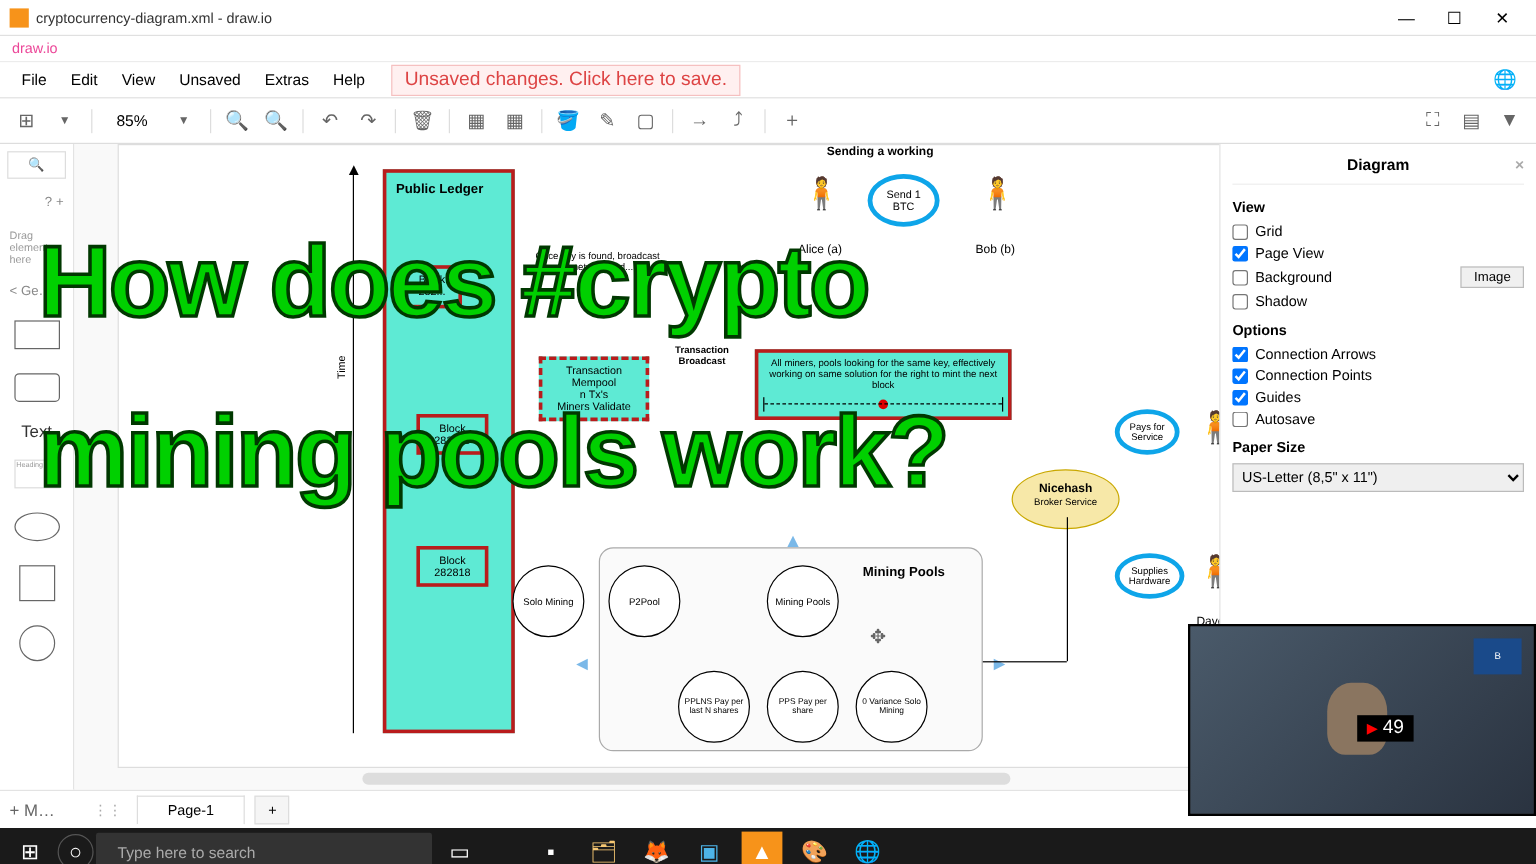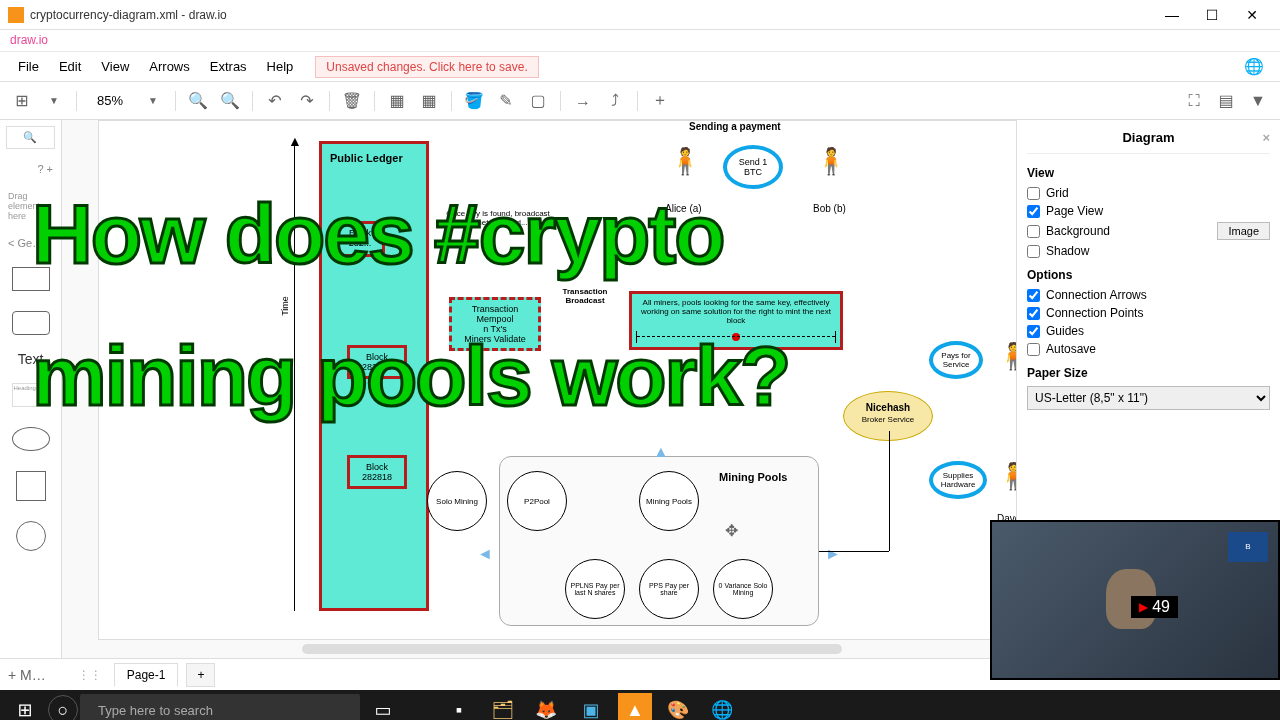--- a/index.html
+++ b/index.html
@@ -5,21 +5,21 @@
 *{margin:0;padding:0;box-sizing:border-box;font-family:Arial,Helvetica,sans-serif}
 body{width:1280px;height:720px;overflow:hidden;background:#fff;position:relative}
 .titlebar{height:30px;background:#fff;border-bottom:1px solid #e0e0e0;display:flex;align-items:center;padding:0 8px;font-size:12px}
 .titlebar-icon{width:16px;height:16px;background:#f7931a;margin-right:6px}
 .titlebar-title{flex:1;color:#333}
 .titlebar-ctrls{display:flex;gap:0}
 .titlebar-ctrl{width:40px;height:28px;display:flex;align-items:center;justify-content:center;font-size:14px;cursor:pointer}
 .subtitle{height:22px;padding:3px 10px;font-size:12px;color:#ec4899;border-bottom:1px solid #e8e8e8}
 .menubar{height:30px;display:flex;align-items:center;padding:0 8px;border-bottom:1px solid #e0e0e0;background:#fff}
 .menu-item{padding:4px 10px;font-size:13px;cursor:pointer}
-.unsaved{background:#fff0f0;color:#d44;border:1px solid #f5c0c0;padding:3px 10px;font-size:12px;margin-left:12px;cursor:pointer}
+.unsaved{background:#fff0f0;color:#d44;border:1px solid #f5c0c0;padding:3px 10px;font-size:16px;margin-left:12px;cursor:pointer}
 .globe{margin-left:auto;color:#888;font-size:16px;padding:4px 8px;cursor:pointer}
 .toolbar{height:38px;display:flex;align-items:center;padding:0 8px;border-bottom:1px solid #ddd;gap:4px}
 .tbtn{width:28px;height:28px;display:flex;align-items:center;justify-content:center;color:#666;font-size:16px;cursor:pointer}
 .tsep{width:1px;height:20px;background:#ddd;margin:0 4px}
 .zoom{width:50px;font-size:13px;padding:2px 4px;border:none;text-align:center}
 .main{display:flex;height:538px}
 .shapes-panel{width:62px;border-right:1px solid #ddd;padding:6px;background:#fff;display:flex;flex-direction:column;gap:12px}
 .shape-search{border:1px solid #ddd;padding:4px;font-size:11px;color:#888;text-align:center}
 .shape-cat{font-size:11px;color:#888;padding:2px}
 .shape-box{width:38px;height:24px;border:1px solid #666;margin:4px auto}
@@ -32,21 +32,21 @@
 .panel-title{font-size:13px;font-weight:bold;text-align:center;padding-bottom:8px;border-bottom:1px solid #eee;margin-bottom:12px;position:relative}
 .panel-close{position:absolute;right:0;top:0;color:#aaa;cursor:pointer}
 .panel-section{font-weight:bold;margin:10px 0 6px;font-size:12px}
 .panel-row{display:flex;align-items:center;gap:6px;margin:4px 0;font-size:12px}
 .panel-row input[type=checkbox]{width:13px;height:13px}
 .panel-btn{padding:2px 10px;border:1px solid #bbb;background:#f0f0f0;font-size:11px;cursor:pointer}
 .panel-select{width:100%;padding:3px;font-size:12px;border:1px solid #bbb}
 .panel-radio{display:flex;gap:16px;margin-top:6px}
 .pages-bar{height:32px;border-top:1px solid #ddd;display:flex;align-items:center;padding:0 8px;gap:8px;font-size:12px}
 .page-add{font-size:14px;color:#666;cursor:pointer}
-.page-tab{padding:4px 12px;border:1px solid #ddd;background:#f5f5f5;cursor:pointer}
+.page-tab{padding:4px 25px;border:1px solid #ddd;background:#f5f5f5;cursor:pointer}
 .page-tab.active{background:#fff;border-bottom-color:#fff}
 .page-handle{color:#aaa;padding:0 4px;cursor:move}
 .taskbar{height:40px;background:#1a1a1a;display:flex;align-items:center;padding:0 4px;gap:2px}
 .tb-item{width:42px;height:36px;display:flex;align-items:center;justify-content:center;color:#fff;font-size:18px;cursor:pointer}
 .tb-search{flex:0 0 280px;height:32px;background:#333;color:#aaa;display:flex;align-items:center;padding:0 10px;font-size:13px;border-radius:2px;gap:8px}
 .overlay-text{position:absolute;font-size:84px;font-weight:900;color:#00d000;-webkit-text-stroke:3px #003800;line-height:1;z-index:50;letter-spacing:-2px}
 .camera{position:absolute;right:0;bottom:40px;width:290px;height:160px;background:#333;border:2px solid #000;z-index:60;display:flex;align-items:center;justify-content:center}
 .cam-overlay{position:absolute;right:100px;bottom:60px;background:#000;color:#fff;padding:2px 8px;font-size:16px;display:flex;align-items:center;gap:4px}
 .yt-icn{color:#ff0000;font-size:12px}
 
@@ -69,21 +69,21 @@
     <div class="titlebar-ctrl">✕</div>
   </div>
 </div>
 
 <div class="subtitle">draw.io</div>
 
 <div class="menubar">
   <div class="menu-item">File</div>
   <div class="menu-item">Edit</div>
   <div class="menu-item">View</div>
-  <div class="menu-item">Arrows</div>
+  <div class="menu-item">Unsaved</div>
   <div class="menu-item">Extras</div>
   <div class="menu-item">Help</div>
   <div class="unsaved">Unsaved changes. Click here to save.</div>
   <div class="globe">🌐</div>
 </div>
 
 <div class="toolbar">
   <div class="tbtn">⊞</div>
   <div class="tbtn" style="font-size:10px">▼</div>
   <div class="tsep"></div>
@@ -133,21 +133,21 @@
 
   <div class="canvas-area">
     <div class="canvas">
 
       <div class="d-node d-box" style="left:220px;top:20px;width:110px;height:470px;text-align:left;padding:8px;font-size:11px;font-weight:bold">Public Ledger</div>
 
       <div style="position:absolute;left:195px;top:20px;width:0;height:470px;border-left:1px solid #000"></div>
       <div style="position:absolute;left:189px;top:12px;font-size:14px">▲</div>
       <div class="d-node" style="left:176px;top:180px;transform:rotate(-90deg);font-size:9px">Time</div>
 
-      <div class="d-node d-label" style="left:590px;top:0px;font-size:10px">Sending a payment</div>
+      <div class="d-node d-label" style="left:590px;top:0px;font-size:10px">Sending a working</div>
 
       <div class="d-node" style="left:570px;top:25px;font-size:26px">🧍</div>
       <div class="d-node" style="left:716px;top:25px;font-size:26px">🧍</div>
       <div class="d-node" style="left:566px;top:82px;font-size:10px">Alice (a)</div>
       <div class="d-node" style="left:714px;top:82px;font-size:10px">Bob (b)</div>
 
       <div class="d-node d-cloud" style="left:624px;top:24px;width:60px;font-size:9px;border-radius:50%;padding:8px 4px">Send 1 BTC</div>
 
       <div class="d-node d-box" style="left:236px;top:100px;width:50px;height:36px;font-size:9px">Block 282...</div>
       <div class="d-node d-box" style="left:248px;top:224px;width:60px;height:34px;font-size:9px">Block 282819</div>

